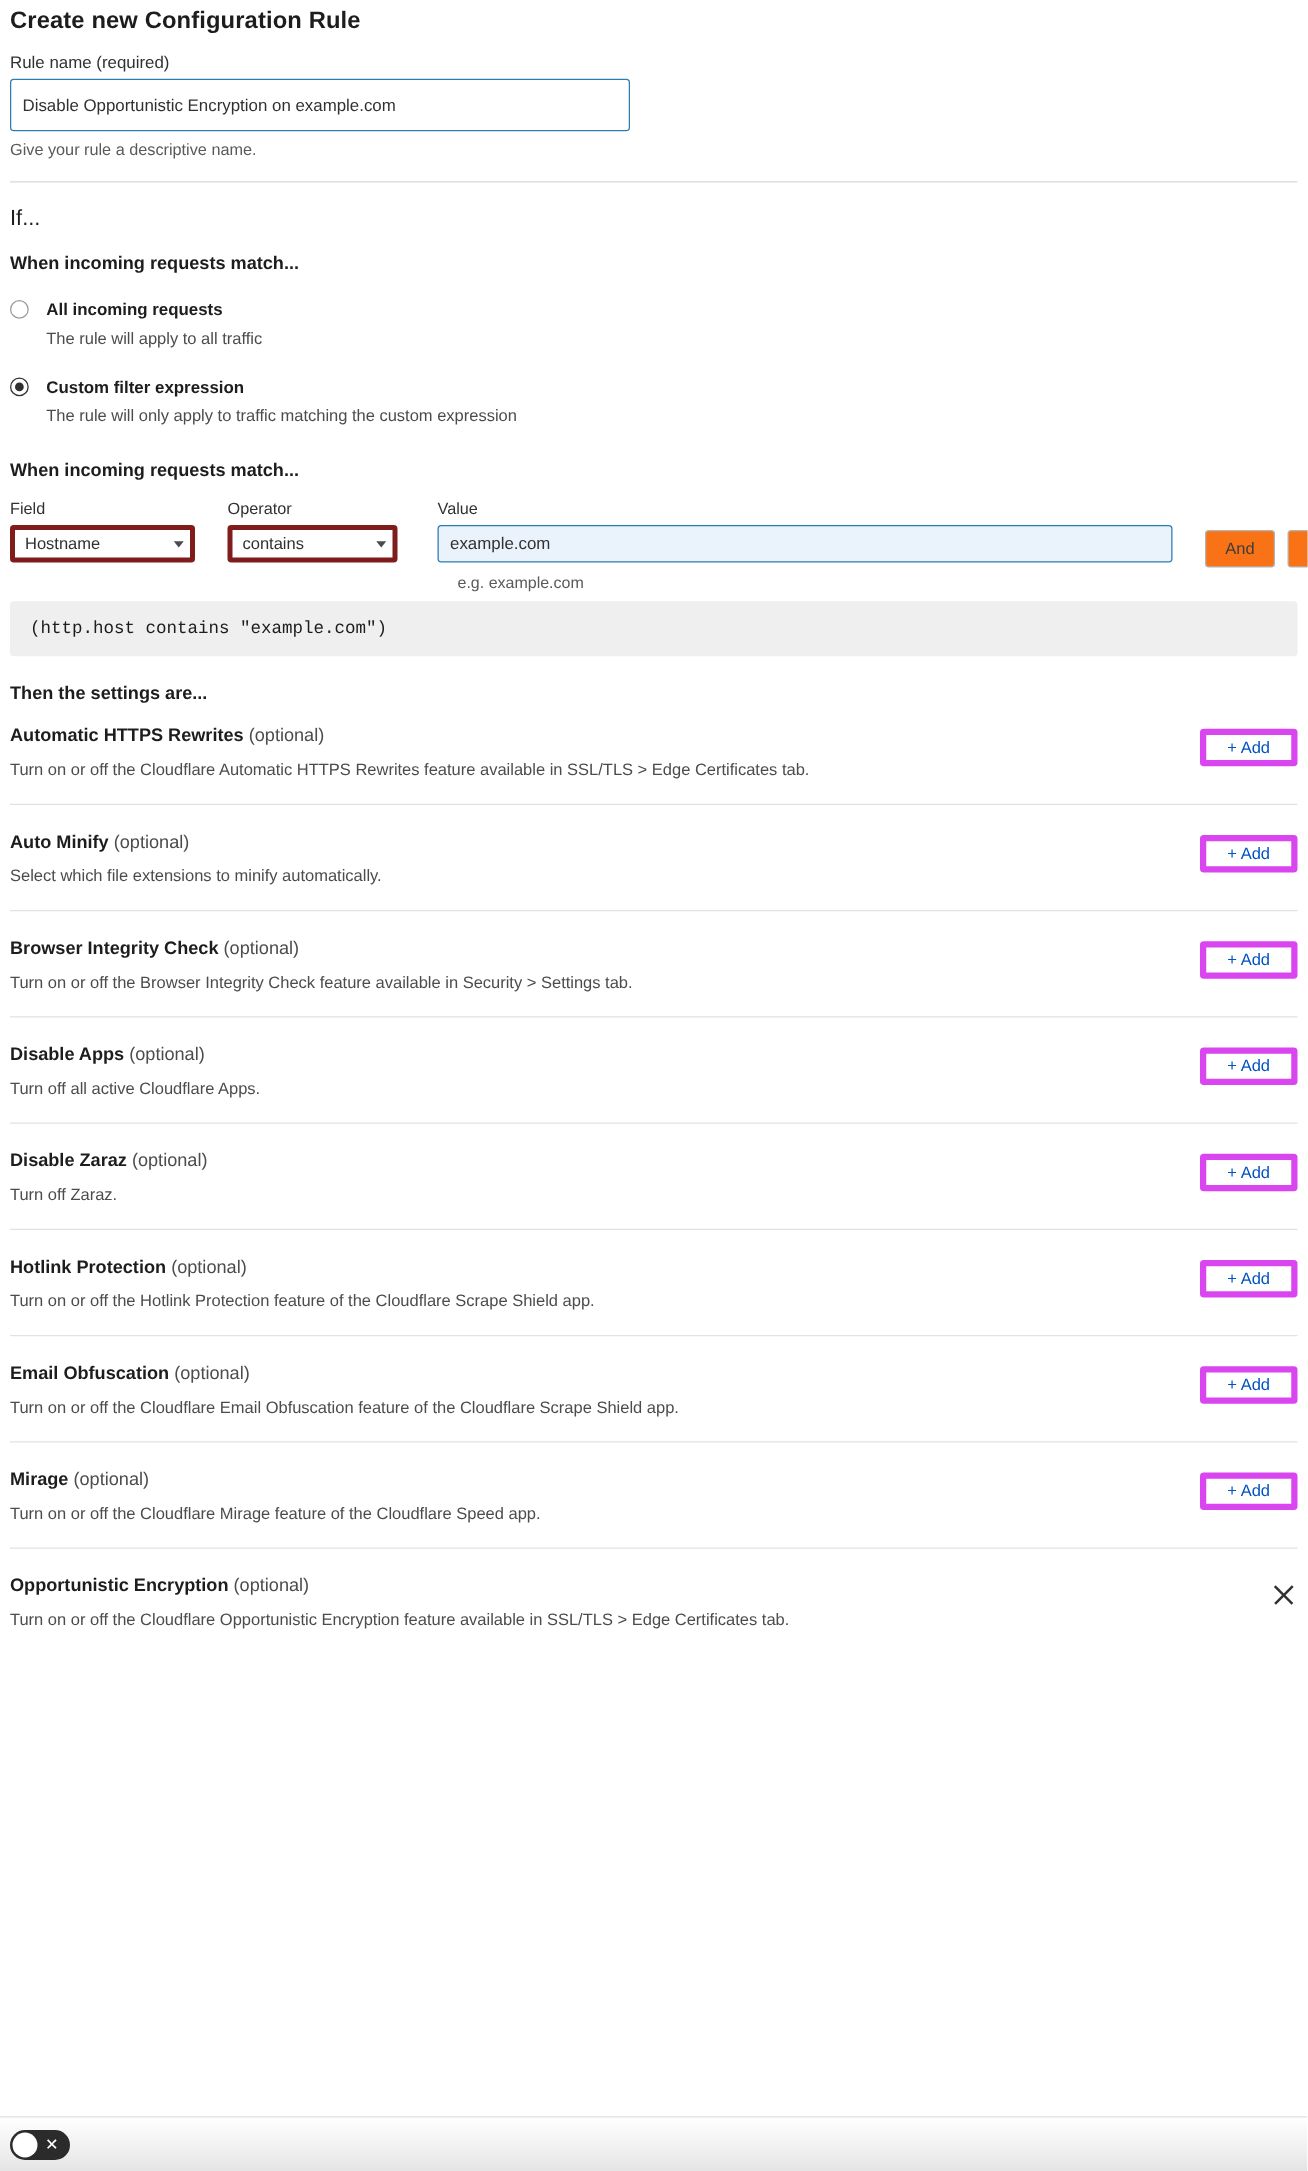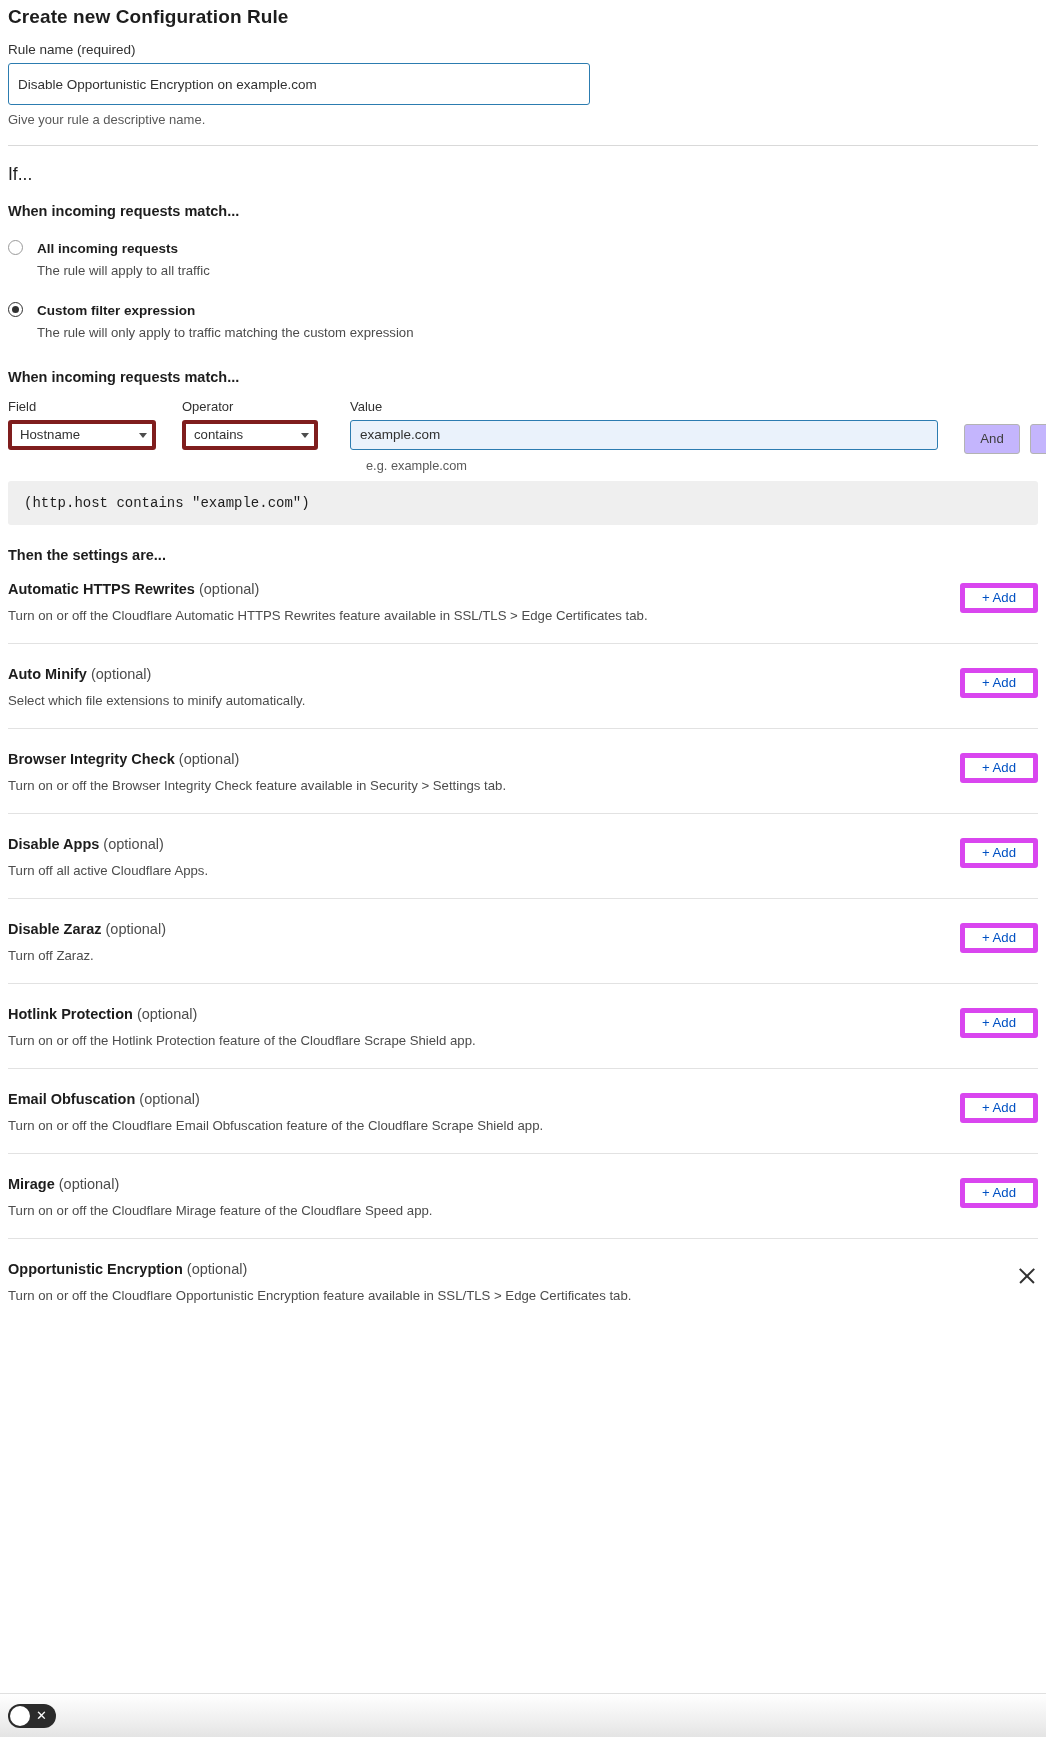--- a/index.html
+++ b/index.html
@@ -27,21 +27,21 @@
     color: #1d1d1d;
     letter-spacing: .1px;
   }
   .field-label {
     font-size: 13.5px;
     color: #313131;
     margin-bottom: 6px;
   }
   .text-input {
     display: block;
-    width: 582px;
+    width: 496px;
     height: 30px;
     border: 1px solid #2c7cb0;
     border-radius: 3px;
     padding: 20px 9px;
     font-size: 13.5px;
     font-family: "Liberation Sans", sans-serif;
     color: #313131;
     background: #fff;
     outline: none;
   }
@@ -163,21 +163,21 @@
     font-size: 12.8px;
     color: #5a5a5a;
     margin-top: 8px;
     margin-left: 16px;
   }
   .small-btn {
     height: 30px;
     min-width: 56px;
     border: 1px solid #b3b3b3;
     border-radius: 3px;
-    background: #c4b5fd;
+    background: #f97316;
     color: #3d3d3d;
     font-size: 13.2px;
     font-family: "Liberation Sans", sans-serif;
     cursor: pointer;
     padding: 0 14px;
   }
   .expr-preview-row {
     display: flex;
     justify-content: space-between;
     align-items: baseline;

